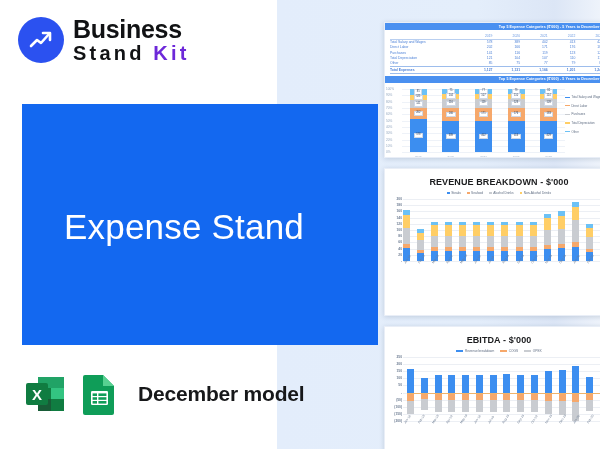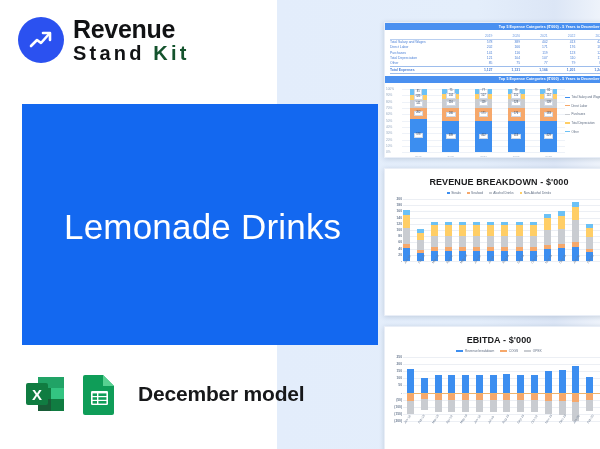--- a/index.html
+++ b/index.html
@@ -17,21 +17,21 @@
     background: linear-gradient(90deg,#e3edfb 0%,#e4eefb 62%,#dce6f6 86%,#eef3fb 100%);
   }
 
   
   .logo-wrap { position: absolute; left: 18px; top: 16px; display: flex; align-items: center; gap: 9px; }
   .logo-mark { width: 46px; height: 46px; border-radius: 50%; background: #2b51f0;
                display: flex; align-items: center; justify-content: center; }
   .logo-text { line-height: 1; padding-top: 1px; }
   .logo-line1 { font-size: 25px; font-weight: 700; color: #111214; letter-spacing: -0.3px; }
   .logo-line2 { font-size: 20px; font-weight: 700; color: #111214; letter-spacing: 3.2px; margin-top: 1px; }
-  .logo-kit { color: #14532d; }
+  .logo-kit { color: #6d28d9; }
 
   
   .hero {
     position: absolute; left: 22px; top: 104px; width: 356px; height: 241px;
     background: #1368f0;
   }
   .hero-title {
     position: absolute; left: 42px; top: 103px;
     font-size: 35px; color: #ffffff; font-weight: 400; letter-spacing: 0.2px;
     white-space: nowrap;
@@ -121,30 +121,30 @@
   <div class="bg-panel"></div>
 
   <div class="logo-wrap">
     <div class="logo-mark">
       <svg width="30" height="30" viewBox="0 0 30 30" aria-hidden="true">
         <polyline points="5,21 11,15 15,18 23,9" fill="none" stroke="#ffffff" stroke-width="2.6" stroke-linecap="round" stroke-linejoin="round"></polyline>
         <polyline points="17,8 24,8 24,15" fill="none" stroke="#ffffff" stroke-width="2.6" stroke-linecap="round" stroke-linejoin="round"></polyline>
       </svg>
     </div>
     <div class="logo-text">
-      <div class="logo-line1">Revenue</div>
+      <div class="logo-line1">Business</div>
       <div class="logo-line2">
         <span>Stand</span>
         <span class="logo-kit">Kit</span>
       </div>
     </div>
   </div>
 
   <div class="hero">
-    <div class="hero-title">Lemonade Drinks</div>
+    <div class="hero-title">Expense Stand</div>
   </div>
 
   <div class="footer">
     <div class="xls-icon">
       <svg width="46" height="46" viewBox="0 0 46 46" aria-hidden="true">
         <rect x="16" y="6" width="26" height="11" fill="#21a366"></rect>
         <rect x="16" y="17" width="26" height="11" fill="#33c481"></rect>
         <rect x="16" y="17" width="13" height="11" fill="#107c41"></rect>
         <rect x="16" y="28" width="26" height="12" fill="#107c41"></rect>
         <rect x="16" y="28" width="13" height="12" fill="#185c37"></rect>

